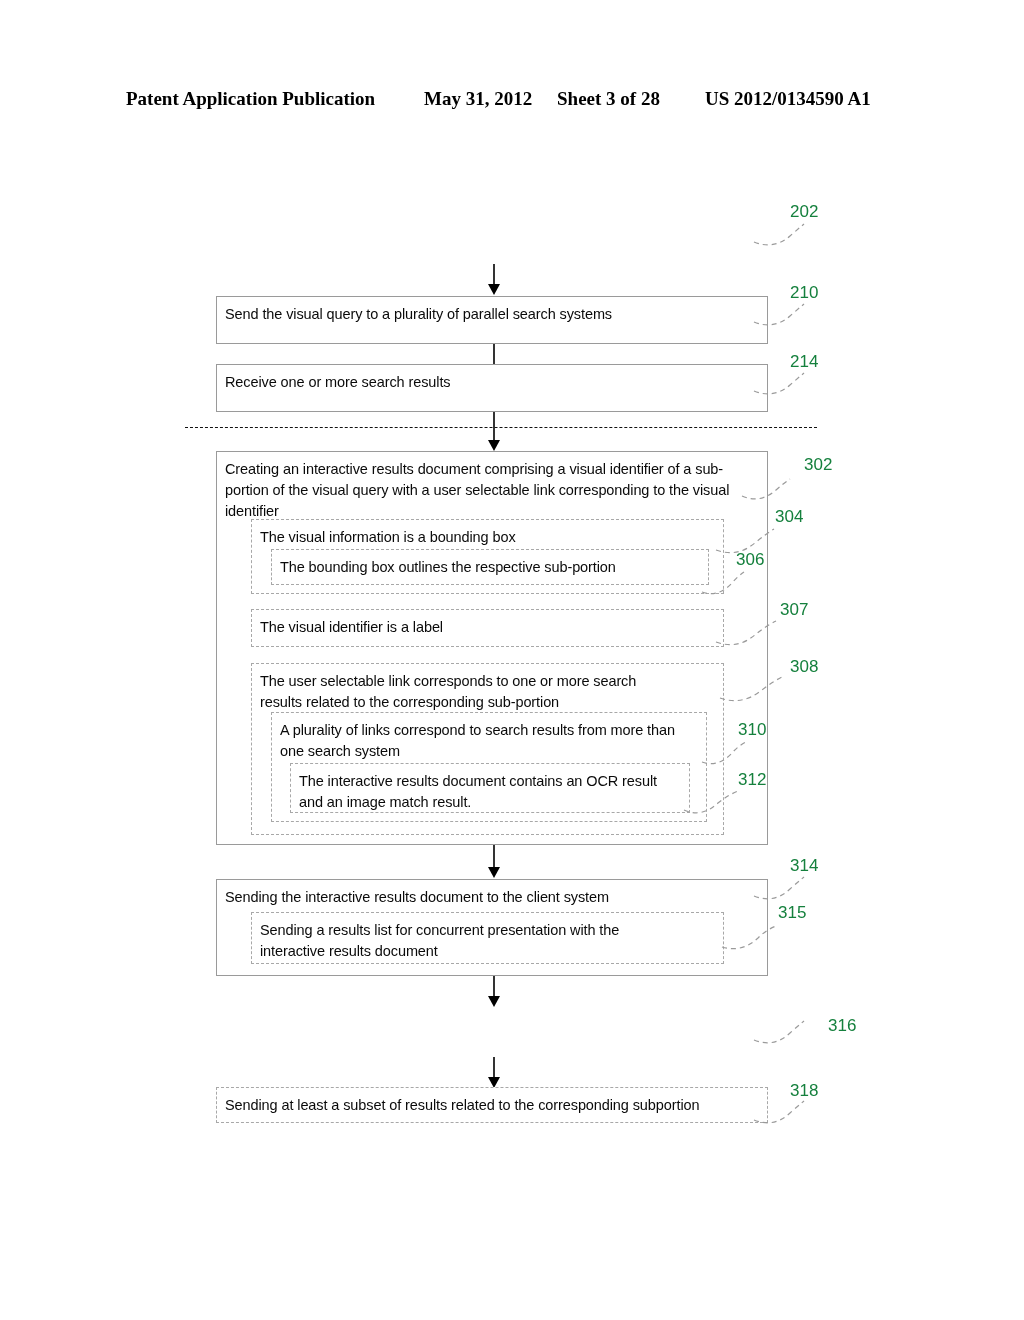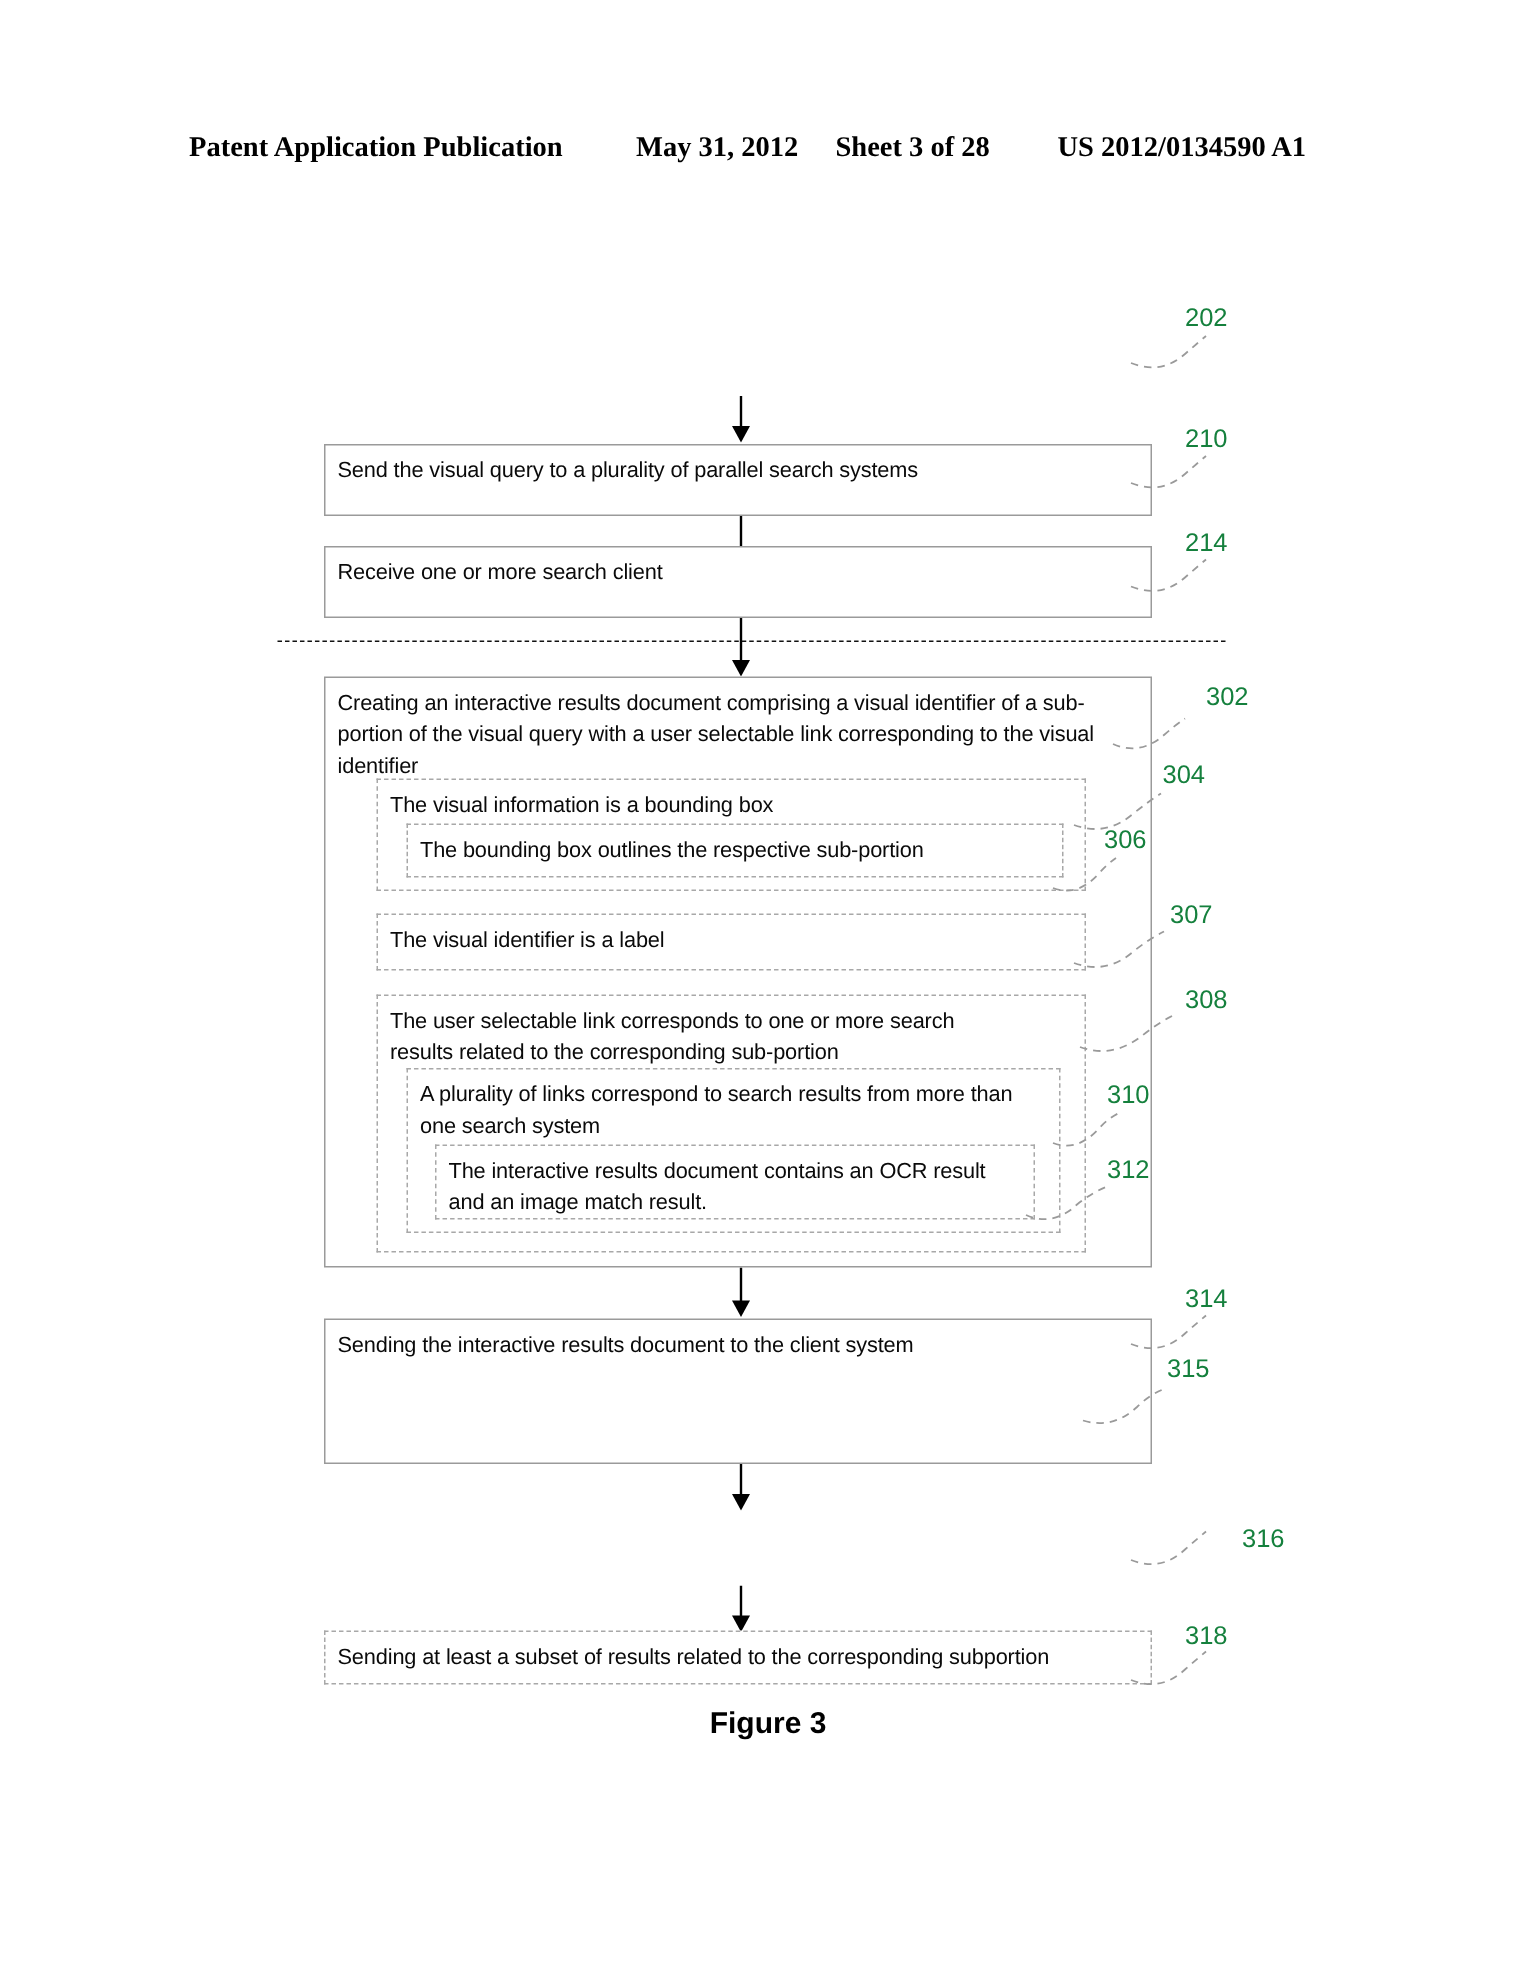--- a/index.html
+++ b/index.html
@@ -142,21 +142,21 @@
   <svg class="leader" style="left:752px; top:302px;" width="60" height="30">
     <path d="M2,20 Q22,28 38,14 Q46,7 52,2"></path>
   </svg>
 
   <svg class="arrow" style="left:484px; top:344px;" width="22" height="32">
     <line x1="10" y1="0" x2="10" y2="22"></line>
     <polygon points="4,20 16,20 10,31"></polygon>
   </svg>
 
   <div class="fbox solid" style="left:216px; top:364px; width:552px; height:48px;">
-    <div class="txt">Receive one or more search client</div>
+    <div class="txt">Receive one or more search results</div>
   </div>
   <div class="refnum" style="left:790px; top:352px;">214</div>
   <svg class="leader" style="left:752px; top:371px;" width="60" height="30">
     <path d="M2,20 Q22,28 38,14 Q46,7 52,2"></path>
   </svg>
 
   <svg class="arrow" style="left:484px; top:412px;" width="22" height="40">
     <line x1="10" y1="0" x2="10" y2="30"></line>
     <polygon points="4,28 16,28 10,39"></polygon>
   </svg>
@@ -225,20 +225,23 @@
   </svg>
 
   <div class="fbox solid" style="left:216px; top:879px; width:552px; height:97px;">
     <div class="txt">Sending the interactive results document to the client system</div>
   </div>
   <div class="refnum" style="left:790px; top:856px;">314</div>
   <svg class="leader" style="left:752px; top:876px;" width="60" height="28">
     <path d="M2,20 Q22,28 38,13 Q46,6 52,1"></path>
   </svg>
 
+  <div class="fbox dotted" style="left:251px; top:912px; width:473px; height:52px;">
+    <div class="txt" style="width:400px;">Sending a results list for concurrent presentation with the interactive results document</div>
+  </div>
   <div class="refnum" style="left:778px; top:903px;">315</div>
   <svg class="leader" style="left:720px; top:925px;" width="64" height="28">
     <path d="M2,22 Q22,28 38,13 Q46,5 56,1"></path>
   </svg>
 
   <svg class="arrow" style="left:484px; top:976px;" width="22" height="32">
     <line x1="10" y1="0" x2="10" y2="22"></line>
     <polygon points="4,20 16,20 10,31"></polygon>
   </svg>
 
@@ -253,15 +256,14 @@
   </svg>
 
   <div class="fbox dotted" style="left:216px; top:1087px; width:552px; height:36px;">
     <div class="txt">Sending at least a subset of results related to the corresponding subportion</div>
   </div>
   <div class="refnum" style="left:790px; top:1081px;">318</div>
   <svg class="leader" style="left:752px; top:1100px;" width="60" height="28">
     <path d="M2,20 Q22,28 38,13 Q46,6 52,1"></path>
   </svg>
 
-  <div class="caption">Figure 3</div>
 
 </div>
 
 </body></html>

